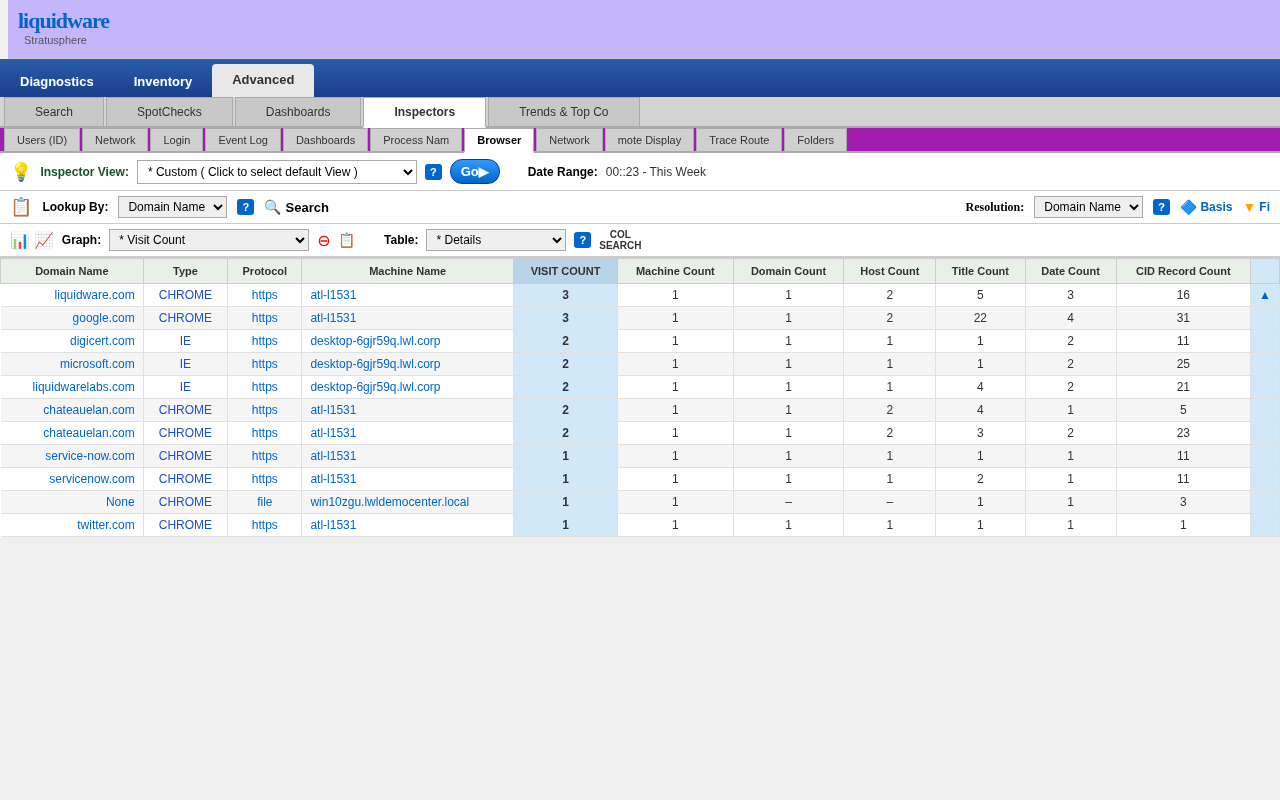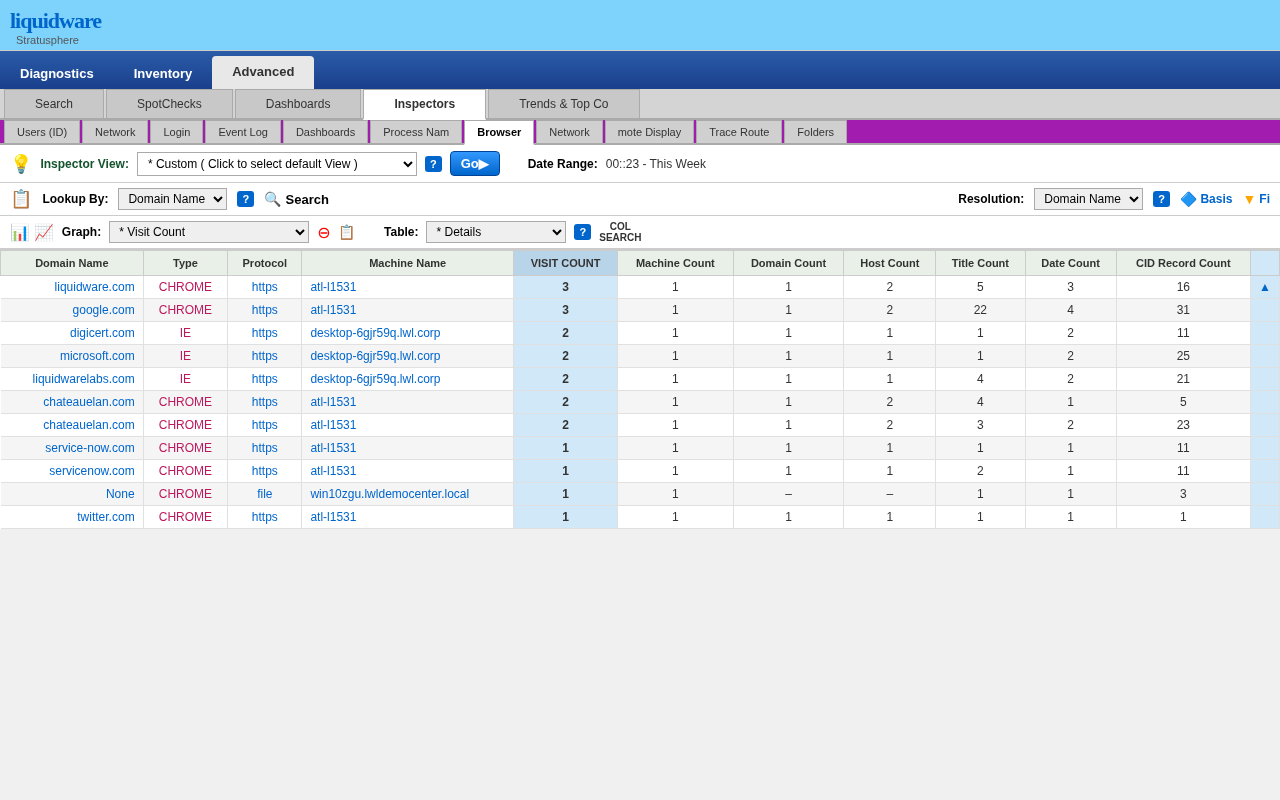--- a/index.html
+++ b/index.html
@@ -1,19 +1,19 @@
 <!DOCTYPE html>
 <html><head>
   <meta charset="utf-8">
   <style>
     * { box-sizing: border-box; margin: 0; padding: 0; }
     body { font-family: Arial, sans-serif; font-size: 12px; background: #f0f0f0; width: 1280px; overflow-x: hidden; }
 
     
-    .header { background: #7dd3fc; padding: 8px 10px 4px 10px; display: flex; align-items: center; border-bottom: 1px solid #ccc; }
+    .header { background: #c4b5fd; padding: 8px 10px 12px 10px; display: flex; align-items: center; border-bottom: 1px solid #ccc; margin-left: 8px; }
     .logo-text { font-size: 22px; font-weight: bold; color: #0066cc; font-family: Georgia, serif; letter-spacing: -1px; }
     .logo-sub { font-size: 11px; color: #666; margin-left: 4px; display: block; }
 
     
     .nav-bar { background: linear-gradient(to bottom, #2a5ca8, #1a3f8c); display: flex; align-items: flex-end; padding: 0 0 0 0; height: 38px; }
     .nav-item { color: white; padding: 8px 20px; cursor: pointer; font-size: 13px; font-weight: bold; }
     .nav-item.active { background: #e8e8e8; color: #333; border-radius: 4px 4px 0 0; margin-bottom: 0; padding-bottom: 10px; }
 
     
     .sub-tabs { background: #d4d4d4; display: flex; border-bottom: 2px solid #aaa; }
@@ -25,32 +25,32 @@
     .sub-tabs2 { background: #a21caf; display: flex; border-bottom: 2px solid #aaa; }
     .sub-tab2 { padding: 5px 12px; cursor: pointer; font-size: 11px; color: #333; background: #d0d0d0; border-right: 1px solid #aaa; border-top: 1px solid #aaa; border-left: 1px solid #aaa; margin-right: 2px; }
     .sub-tab2:first-child { margin-left: 4px; }
     .sub-tab2.active { background: white; border-bottom: 2px solid white; margin-bottom: -2px; font-weight: bold; color: #000; }
 
     
     .inspector-row { background: white; display: flex; align-items: center; padding: 6px 10px; border-bottom: 1px solid #ccc; gap: 8px; }
     .inspector-label { font-weight: bold; font-size: 12px; color: #14532d; }
     .inspector-select { border: 1px solid #aaa; padding: 3px 6px; font-size: 12px; min-width: 280px; background: white; }
     .help-btn { background: #0066cc; color: white; border: none; border-radius: 3px; padding: 2px 5px; font-size: 11px; cursor: pointer; font-weight: bold; }
-    .go-btn { background: linear-gradient(to bottom, #3399ff, #0066cc); color: white; border: 1px solid #004499; border-radius: 4px; padding: 4px 10px; font-size: 13px; font-weight: bold; cursor: pointer; }
+    .go-btn { background: linear-gradient(to bottom, #3399ff, #0066cc); color: white; border: 1px solid #004499; border-radius: 12px; padding: 4px 10px; font-size: 13px; font-weight: bold; cursor: pointer; }
     .date-range-label { font-weight: bold; margin-left: 20px; }
     .date-range-value { color: #333; }
     .bulb-icon { color: #ffcc00; font-size: 18px; }
 
     
     .controls-row { background: white; display: flex; align-items: center; padding: 5px 10px; border-bottom: 1px solid #ccc; gap: 10px; flex-wrap: wrap; }
     .lookup-label { font-weight: bold; }
     .lookup-select { border: 1px solid #aaa; padding: 2px 5px; font-size: 12px; }
     .search-area { display: flex; align-items: center; gap: 4px; }
     .search-icon-box { font-size: 14px; color: #333; }
-    .resolution-label { font-weight: bold; }
+    .resolution-label { font-weight: bold; font-family: Liberation Serif, serif; }
     .resolution-select { border: 1px solid #aaa; padding: 2px 5px; font-size: 12px; }
     .basis-btn { display: flex; align-items: center; gap: 3px; color: #0066cc; cursor: pointer; font-weight: bold; font-size: 12px; }
     .basis-icon { font-size: 14px; }
     .filter-btn { display: flex; align-items: center; gap: 3px; color: #0066cc; cursor: pointer; font-weight: bold; font-size: 12px; }
 
     
     .graph-row { background: white; display: flex; align-items: center; padding: 5px 10px; border-bottom: 2px solid #ccc; gap: 8px; }
     .graph-icons { display: flex; gap: 4px; }
     .graph-icon { font-size: 16px; cursor: pointer; }
     .graph-label { font-weight: bold; }
@@ -65,21 +65,21 @@
     .data-table-container { background: white; overflow: auto; }
     table { width: 100%; border-collapse: collapse; font-size: 12px; }
     thead tr { background: #e8f0e8; }
     thead th { padding: 6px 8px; border: 1px solid #ccc; font-weight: bold; text-align: center; font-size: 11px; color: #333; }
     thead th.highlight { background: #b8d4e8; font-weight: bold; }
     tbody tr { border-bottom: 1px solid #e0e0e0; }
     tbody tr:nth-child(even) { background: #f5f5f5; }
     tbody td { padding: 4px 8px; border-right: 1px solid #e0e0e0; text-align: center; color: #333; }
     tbody td.domain { color: #0066cc; text-align: right; }
     tbody td.machine { color: #0066cc; text-align: left; }
-    tbody td.type { color: #be185d; }
+    tbody td.type { color: #1d4ed8; }
     tbody td.protocol { color: #0066cc; }
     tbody td.highlight { background: #d0e8f8; font-weight: bold; }
   </style>
 </head>
 <body>
 
 <div class="header">
   <div>
     <span class="logo-text">liquidware</span>
     <span class="logo-sub" style="font-size:11px;color:#555;margin-left:6px;">Stratusphere</span>

